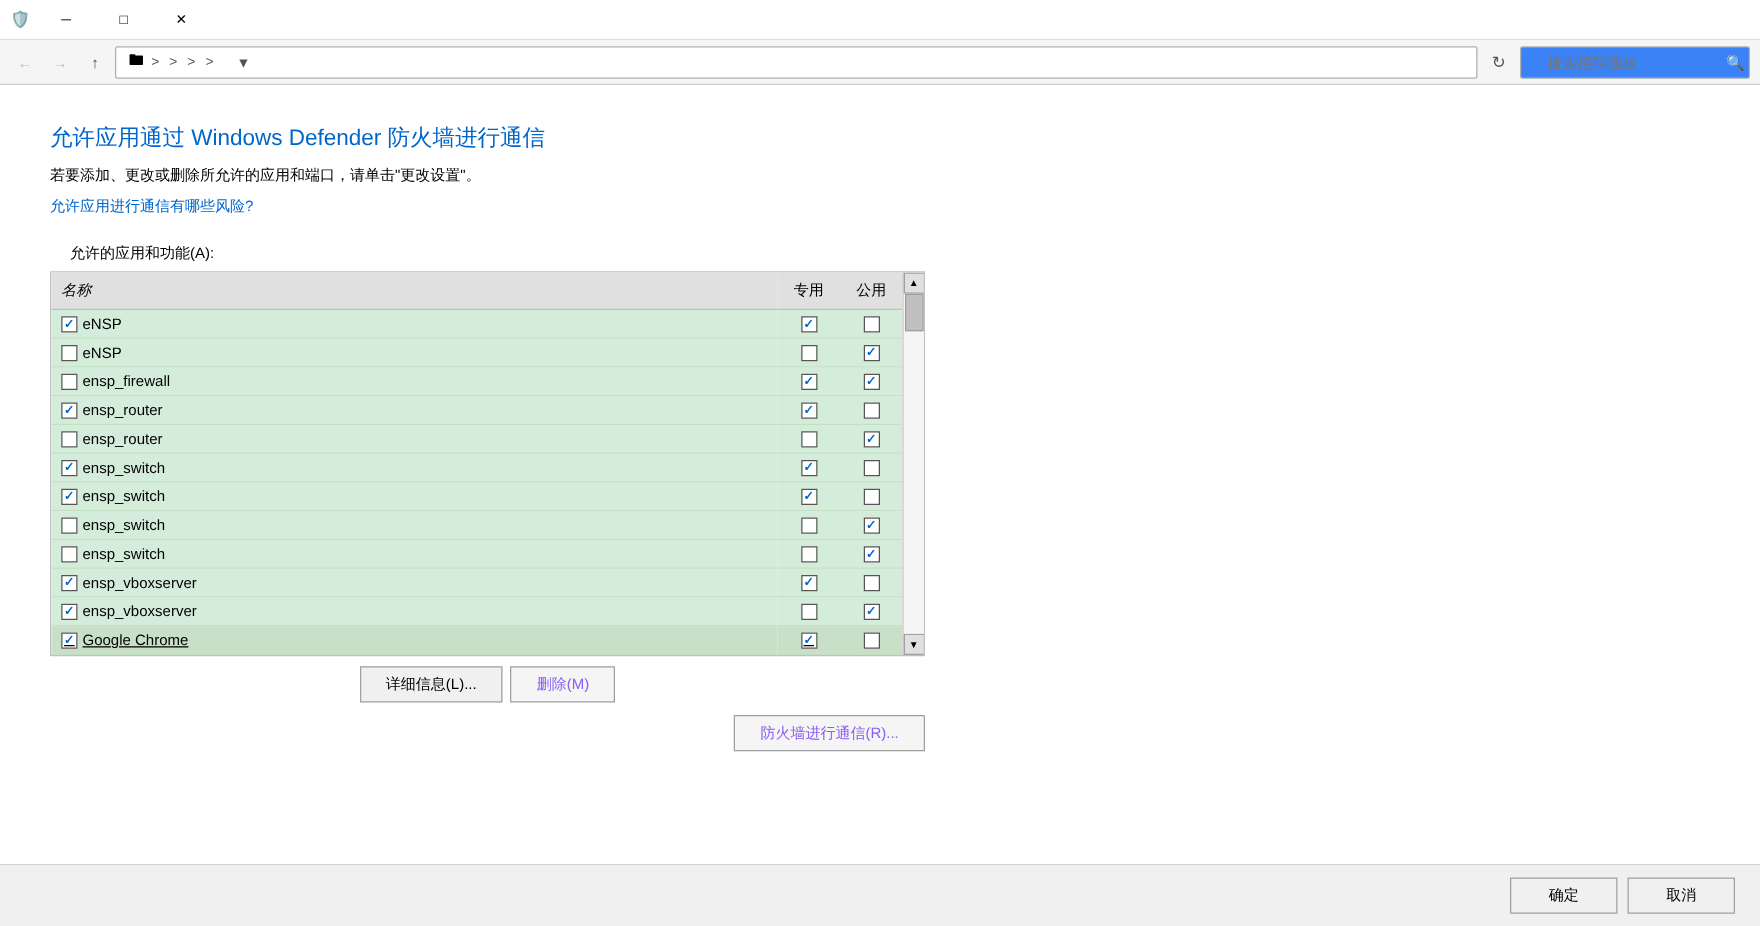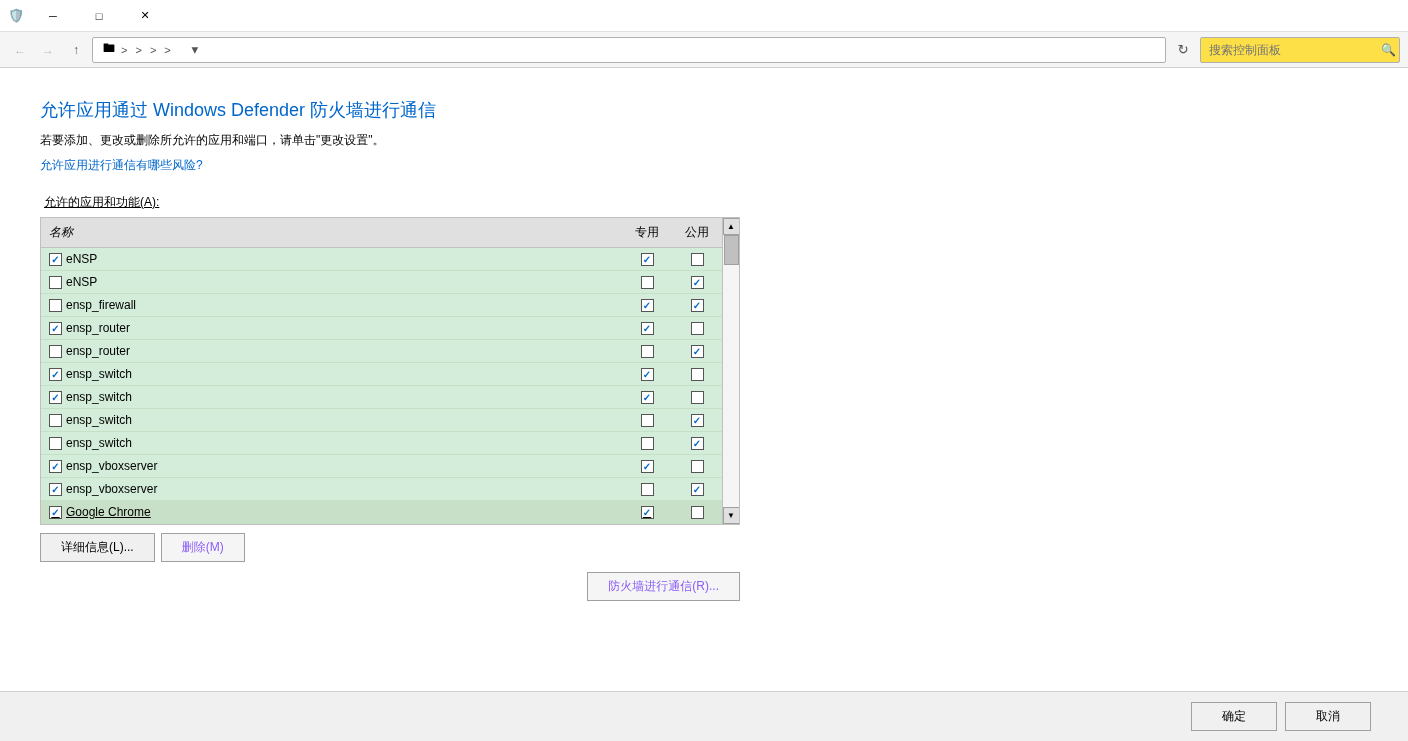--- a/index.html
+++ b/index.html
@@ -108,26 +108,26 @@
       border: none;
       background: transparent;
       cursor: pointer;
       display: flex;
       align-items: center;
       justify-content: center;
       color: #555;
       border-radius: 2px;
     }
     .search-box {
-      width: 200px;
+      width: 184px;
       height: 26px;
       border: 1px solid #b0b0b0;
-      padding: 0 24px 0 8px;
-      font-size: 12px;
-      background: #fde047;
+      padding: 0 24px 0 21px;
+      font-size: 12px;
+      background: #3b82f6;
       border-radius: 2px;
       position: relative;
     }
     .search-wrapper {
       position: relative;
       display: flex;
       align-items: center;
     }
     .search-icon-btn {
       position: absolute;
@@ -161,22 +161,21 @@
     }
     .page-link {
       color: #0066cc;
       font-size: 12px;
       cursor: pointer;
       text-decoration: none;
     }
 
     .section-label {
       font-size: 12px;
-      margin: 20px 0 6px 4px;
-      text-decoration: underline;
+      margin: 20px 0 6px 16px;
     }
 
     .app-table {
       width: 100%;
       border-collapse: collapse;
     }
 
     .app-table thead tr {
       background: #e0e0e0;
     }
@@ -281,21 +280,21 @@
       overflow: hidden;
     }
     .table-inner {
       flex: 1;
       overflow: hidden;
     }
 
     
     .action-buttons {
       display: flex;
-      justify-content: flex-start;
+      justify-content: center;
       width: 700px;
       gap: 6px;
       margin-top: 8px;
     }
 
     .action-btn {
       padding: 5px 20px;
       background: #f0f0f0;
       border: 1px solid #a0a0a0;
       cursor: pointer;
@@ -315,21 +314,21 @@
     }
 
     
     .bottom-buttons {
       position: fixed;
       bottom: 0;
       right: 0;
       left: 0;
       background: #f0f0f0;
       border-top: 1px solid #d0d0d0;
-      padding: 10px 37px;
+      padding: 10px 20px;
       display: flex;
       justify-content: flex-end;
       gap: 8px;
       align-items: flex-end;
     }
     .bottom-btn {
       padding: 5px 30px;
       background: #f0f0f0;
       border: 1px solid #a0a0a0;
       cursor: pointer;

